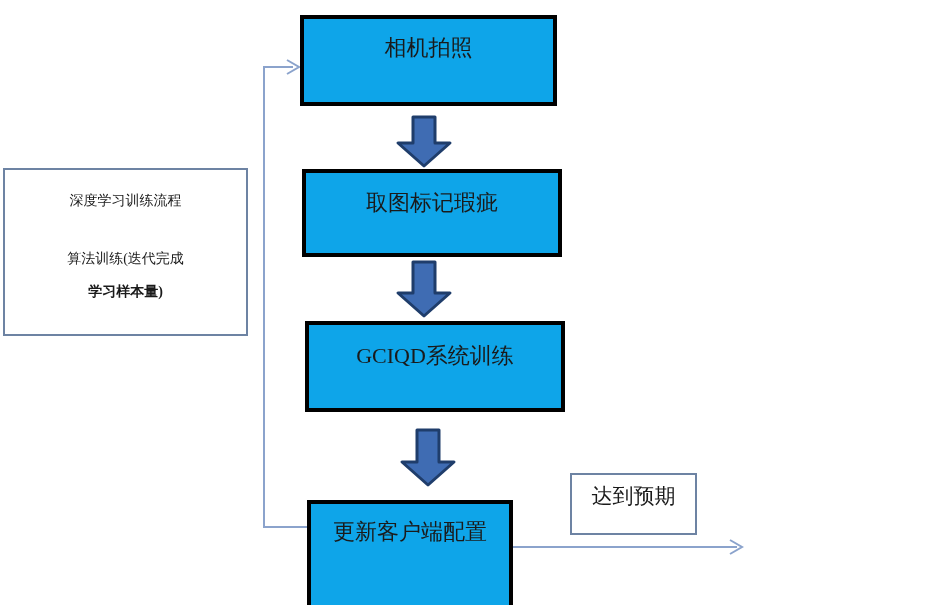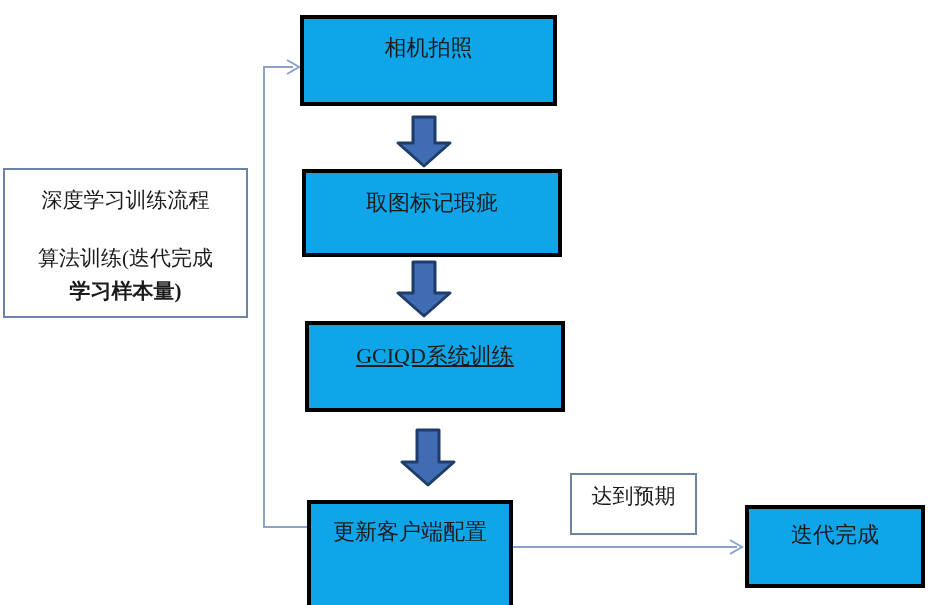--- a/index.html
+++ b/index.html
@@ -38,32 +38,32 @@
     position: absolute;
     box-sizing: border-box;
     background: #ffffff;
     text-align: center;
     z-index: 2;
   }
   #left-panel {
     left: 3px;
     top: 168px;
     width: 245px;
-    height: 150px;
+    height: 168px;
     border: 2px solid var(--panel-border, #6d83a3);
-    font-size: 21px;
+    font-size: 14px;
     line-height: 33px;
     padding-top: 14px;
   }
   #left-panel .panel-line1 { display: block; }
   #left-panel .panel-line2 { display: block; margin-top: 25px; }
   #left-panel .panel-line3 { display: block; font-weight: bold; }
   #box-camera   { left: 300px; top: 15px;  width: 257px; height: 91px;  padding-top: 13px; }
   #box-label    { left: 302px; top: 169px; width: 260px; height: 88px;  padding-top: 14px; }
-  #box-train    { left: 305px; top: 321px; width: 260px; height: 91px;  padding-top: 15px; text-decoration: underline; }
+  #box-train    { left: 305px; top: 321px; width: 260px; height: 91px;  padding-top: 15px; }
   #box-update   { left: 307px; top: 500px; width: 206px; height: 109px; padding-top: 12px; }
   #box-update span { display: block; }
   #box-result   { left: 745px; top: 505px; width: 180px; height: 83px;  padding-top: 10px; }
   #box-condition {
     left: 570px;
     top: 473px;
     width: 127px;
     height: 62px;
     border: 2px solid var(--panel-border, #6d83a3);
     font-size: 21px;
@@ -122,17 +122,14 @@
   </div>
 
   <div id="box-update" class="flow-box">
     <span>更新客户端配置</span>
   </div>
 
   <div id="box-condition" class="light-box">
     <span>达到预期</span>
   </div>
 
-  <div id="box-result" class="flow-box">
-    <span>迭代完成</span>
-  </div>
 
 </div>
 
 </body></html>

